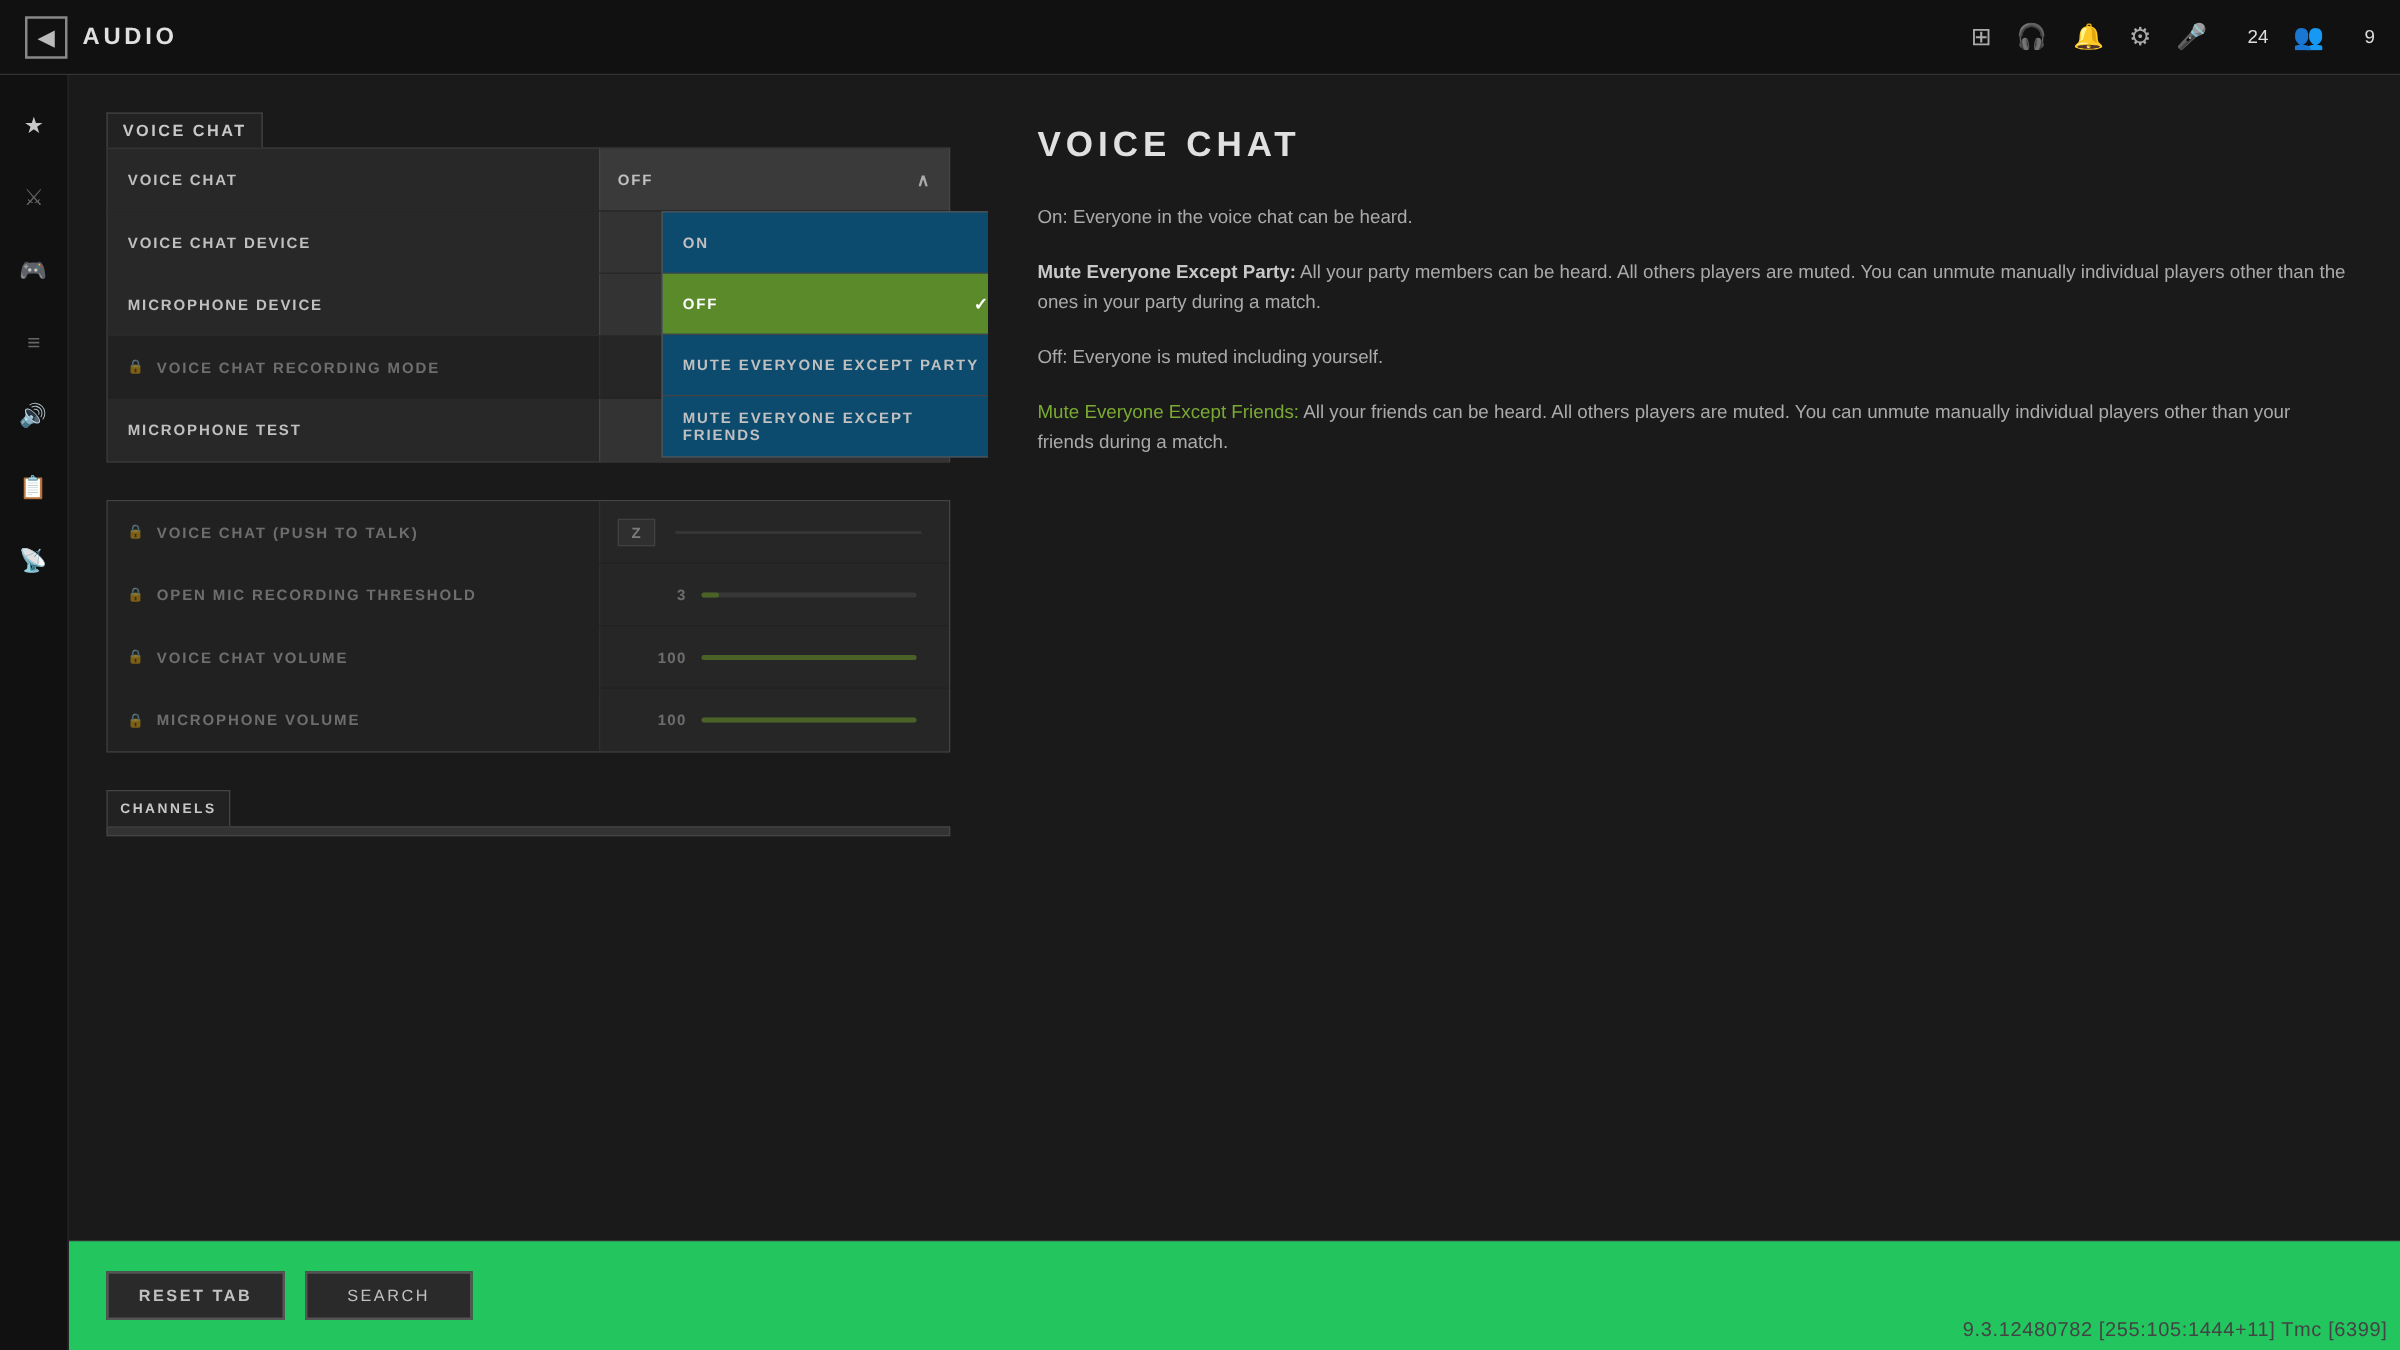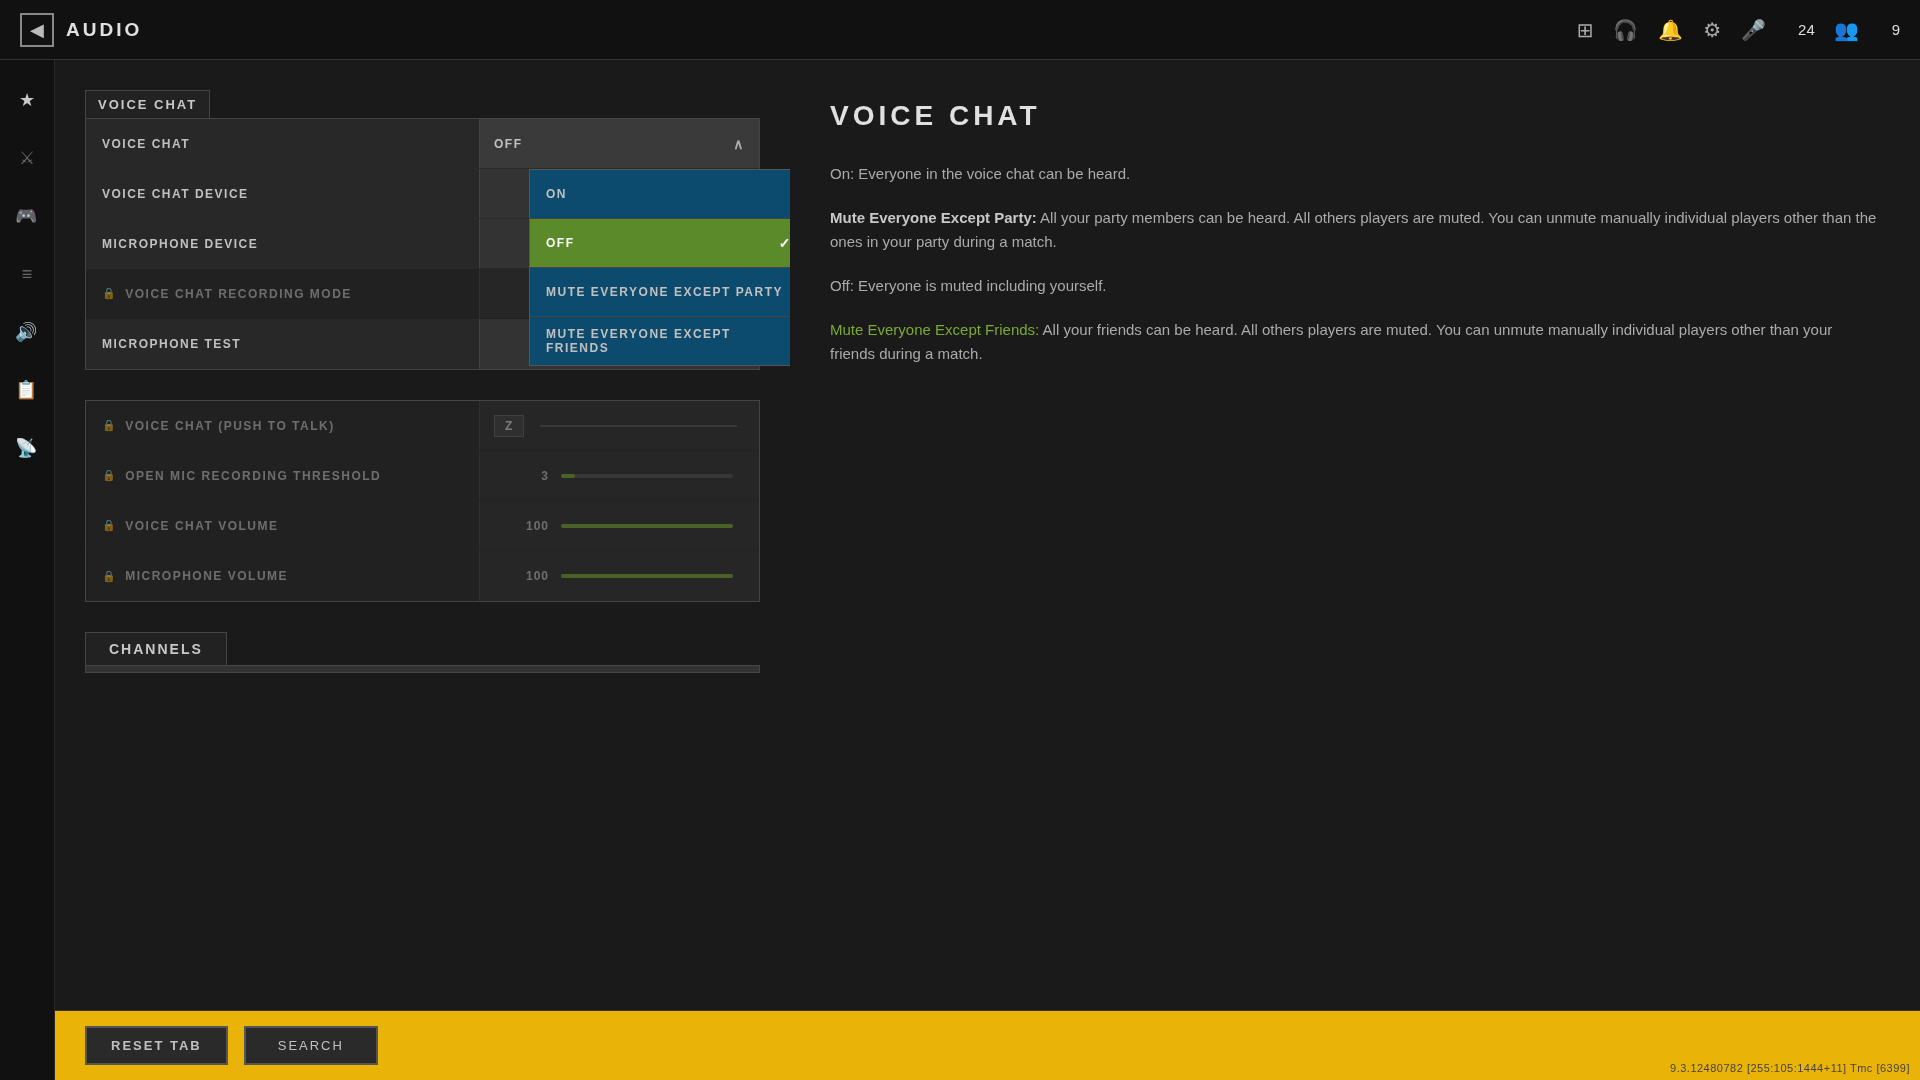--- a/index.html
+++ b/index.html
@@ -268,25 +268,25 @@
     }
     .slider-fill-partial {
       height: 100%;
       background: #7aaa33;
       border-radius: 2px;
       width: 8%;
     }
 
     
     .channels-header {
-      font-size: 14px;
+      font-size: 11px;
       font-weight: bold;
       letter-spacing: 2px;
       color: #c8c8c8;
-      padding: 8px 23px;
+      padding: 8px 10px;
       text-transform: uppercase;
       background: #222;
       border: 1px solid #444;
       border-bottom: none;
       display: inline-block;
     }
     .channels-bar {
       height: 8px;
       background: #333;
       border: 1px solid #444;
@@ -319,22 +319,22 @@
       font-weight: normal;
       margin-top: 20px;
     }
 
     
     .bottom-bar {
       position: absolute;
       bottom: 0;
       left: 55px;
       right: 0;
-      height: 70px;
-      background: #eab308;
+      height: 88px;
+      background: #22c55e;
       border-top: 1px solid #333;
       display: flex;
       align-items: center;
       padding: 0 30px;
       gap: 16px;
     }
     .btn-reset {
       padding: 10px 24px;
       background: #2a2a2a;
       border: 2px solid #555;
@@ -355,21 +355,21 @@
       letter-spacing: 2px;
       text-transform: uppercase;
       cursor: pointer;
     }
 
     
     .version-text {
       position: absolute;
       bottom: 6px;
       right: 10px;
-      font-size: 11px;
+      font-size: 16px;
       color: #444;
       letter-spacing: 0.5px;
     }
 
     
     .scroll-indicator {
       position: absolute;
       right: 4px;
       top: 210px;
       width: 4px;

